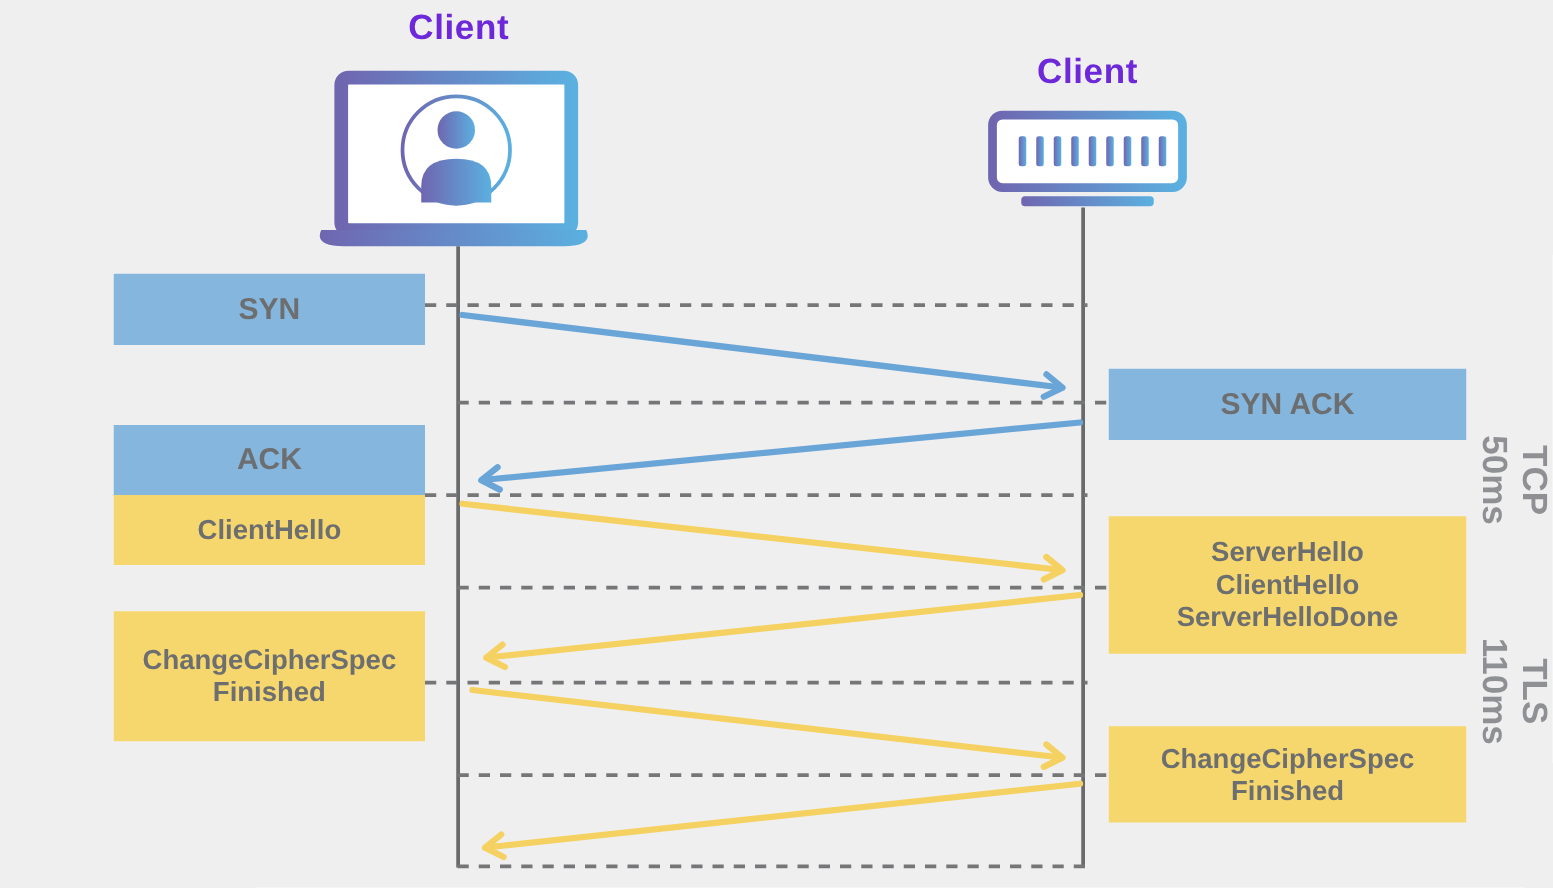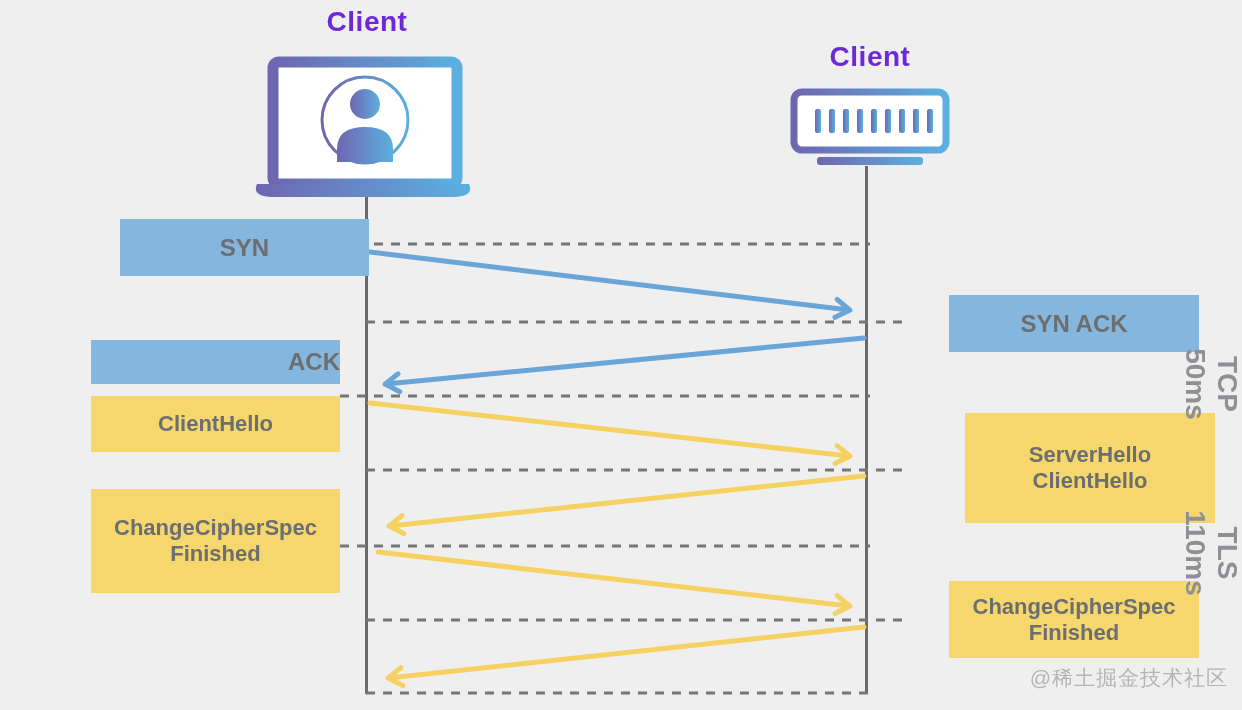--- a/index.html
+++ b/index.html
@@ -17,21 +17,21 @@
   .overlay { position:absolute; left:0; top:0; pointer-events:none; }
   .msg {
     position:absolute; display:flex; flex-direction:column;
     justify-content:center; align-items:center; text-align:center;
     font-weight:bold; color:#6d6e70; font-size:22px; line-height:26px;
   }
   .msg span { display:block; }
   .tcp { background:#85b6dd; }
   .tls { background:#f6d76e; }
   .left-col  { left:91px;  width:249px; }
-  .right-col { left:949px; width:250px; }
+  .right-col { left:887px; width:286px; }
   .phase {
     position:absolute; transform:translate(-50%,-50%) rotate(90deg);
     text-align:center; font-weight:bold; font-size:28px; line-height:32px;
     color:#8f9093; white-space:nowrap;
   }
   .phase span { display:block; }
   .watermark {
     position:absolute; right:14px; top:664px;
     font-size:21px; color:#b4b4b7; letter-spacing:1px;
   }
@@ -110,50 +110,50 @@
     <g fill="none" stroke-width="5" stroke-linecap="round">
       <line x1="370" y1="252" x2="849" y2="310" stroke="#6aa5d8" marker-end="url(#ah-blue)"></line>
       <line x1="864" y1="338" x2="386" y2="384" stroke="#6aa5d8" marker-end="url(#ah-blue)"></line>
       <line x1="370" y1="403" x2="849" y2="456" stroke="#f5d161" marker-end="url(#ah-yellow)"></line>
       <line x1="864" y1="476" x2="390" y2="526" stroke="#f5d161" marker-end="url(#ah-yellow)"></line>
       <line x1="378" y1="552" x2="849" y2="606" stroke="#f5d161" marker-end="url(#ah-yellow)"></line>
       <line x1="864" y1="627" x2="389" y2="678" stroke="#f5d161" marker-end="url(#ah-yellow)"></line>
     </g>
   </svg>
 
-  <div class="msg tcp left-col" style="top:219px; height:57px; font-size:24px;margin-left:29px;">
+  <div class="msg tcp left-col" style="top:219px; height:57px; font-size:24px;">
     <span>SYN</span>
   </div>
-  <div class="msg tcp left-col" style="top:340px; height:44px; font-size:24px;align-items:flex-end;">
+  <div class="msg tcp left-col" style="top:340px; height:56px; font-size:24px;">
     <span>ACK</span>
   </div>
   <div class="msg tls left-col" style="top:396px; height:56px;">
     <span>ClientHello</span>
   </div>
   <div class="msg tls left-col" style="top:489px; height:104px;">
     <span>ChangeCipherSpec</span>
     <span>Finished</span>
   </div>
 
   <div class="msg tcp right-col" style="top:295px; height:57px; font-size:24px;">
     <span>SYN ACK</span>
   </div>
-  <div class="msg tls right-col" style="top:413px; height:110px;margin-left:16px;">
+  <div class="msg tls right-col" style="top:413px; height:110px;">
     <span>ServerHello</span>
     <span>ClientHello</span>
+    <span>ServerHelloDone</span>
   </div>
   <div class="msg tls right-col" style="top:581px; height:77px;">
     <span>ChangeCipherSpec</span>
     <span>Finished</span>
   </div>
 
   <div class="phase" style="left:1211px; top:384px;">
     <span>TCP</span>
     <span>50ms</span>
   </div>
   <div class="phase" style="left:1211px; top:553px;">
     <span>TLS</span>
     <span>110ms</span>
   </div>
 
-  <div class="watermark">@稀土掘金技术社区</div>
 
 </div>
 
 </body></html>

